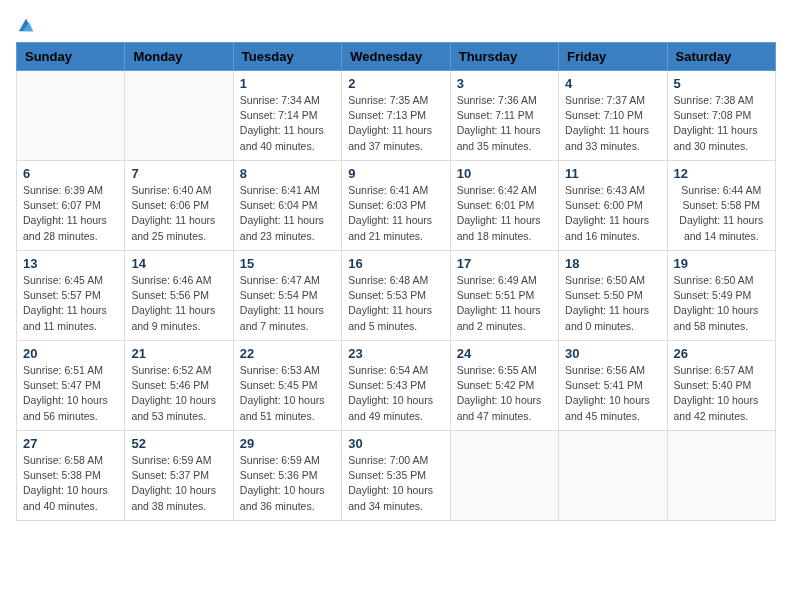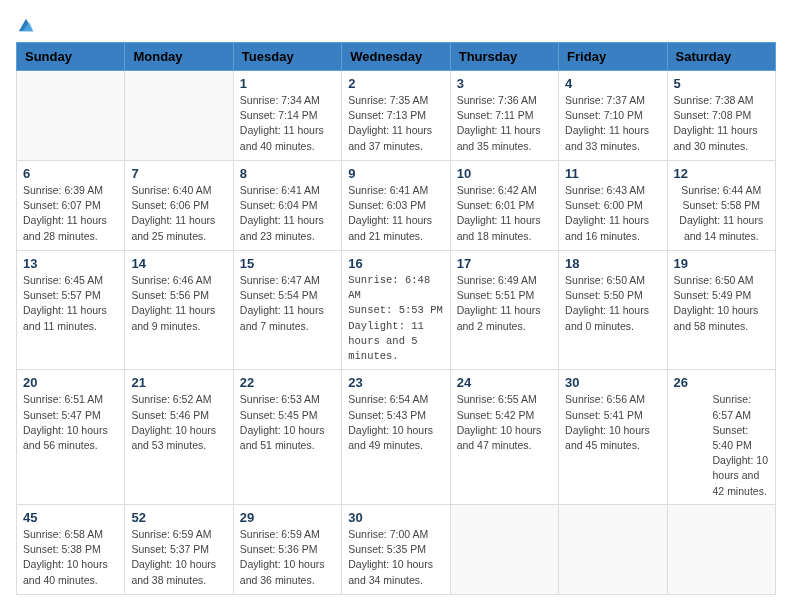--- a/index.html
+++ b/index.html
@@ -214,21 +214,21 @@
 Daylight: 11 hours and 9 minutes.</div>
         </td>
         <td>
           <span class="day-number">15</span>
           <div class="day-info" style="white-space: pre-line;">Sunrise: 6:47 AM
 Sunset: 5:54 PM
 Daylight: 11 hours and 7 minutes.</div>
         </td>
         <td>
           <span class="day-number">16</span>
-          <div class="day-info" style="white-space: pre-line; font-family: Liberation Mono, monospace;">Sunrise: 6:48 AM
+          <div class="day-info" style="white-space: pre-line;">Sunrise: 6:48 AM
 Sunset: 5:53 PM
 Daylight: 11 hours and 5 minutes.</div>
         </td>
         <td>
           <span class="day-number">17</span>
           <div class="day-info" style="white-space: pre-line;">Sunrise: 6:49 AM
 Sunset: 5:51 PM
 Daylight: 11 hours and 2 minutes.</div>
         </td>
         <td>
@@ -276,28 +276,28 @@
 Daylight: 10 hours and 47 minutes.</div>
         </td>
         <td>
           <span class="day-number">30</span>
           <div class="day-info" style="white-space: pre-line;">Sunrise: 6:56 AM
 Sunset: 5:41 PM
 Daylight: 10 hours and 45 minutes.</div>
         </td>
         <td>
           <span class="day-number">26</span>
-          <div class="day-info" style="white-space: pre-line; margin-left: 39px;">Sunrise: 6:57 AM
+          <div class="day-info" style="white-space: pre-line;">Sunrise: 6:57 AM
 Sunset: 5:40 PM
 Daylight: 10 hours and 42 minutes.</div>
         </td>
       </tr>
       <tr>
         <td>
-          <span class="day-number">45</span>
+          <span class="day-number">27</span>
           <div class="day-info" style="white-space: pre-line;">Sunrise: 6:58 AM
 Sunset: 5:38 PM
 Daylight: 10 hours and 40 minutes.</div>
         </td>
         <td>
           <span class="day-number">52</span>
           <div class="day-info" style="white-space: pre-line;">Sunrise: 6:59 AM
 Sunset: 5:37 PM
 Daylight: 10 hours and 38 minutes.</div>
         </td>

